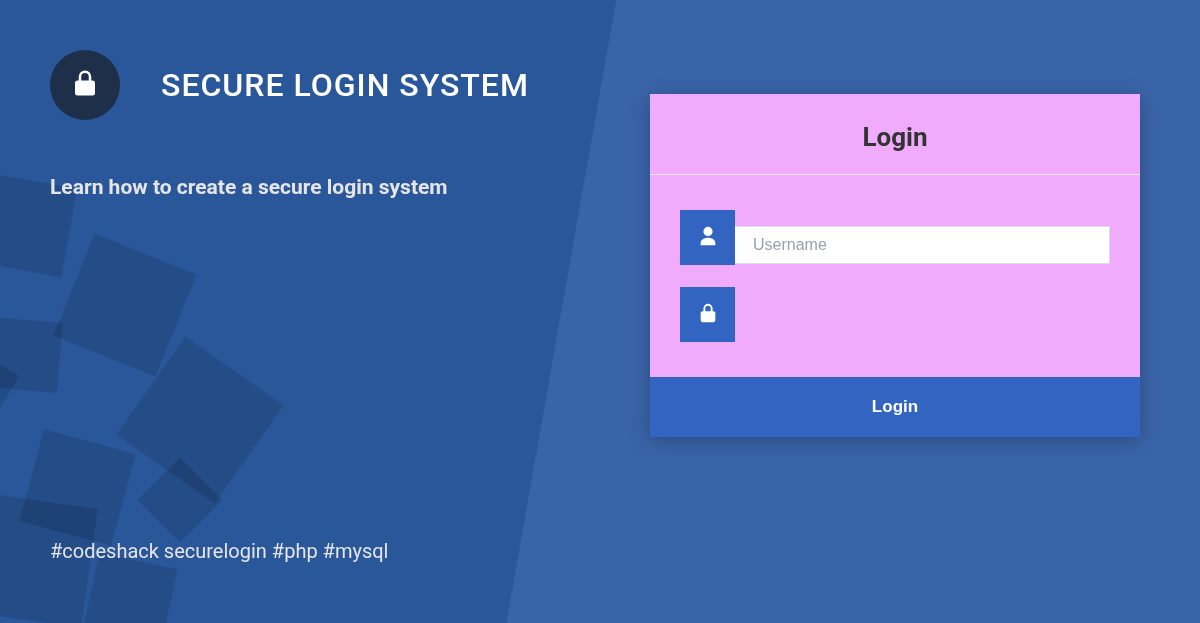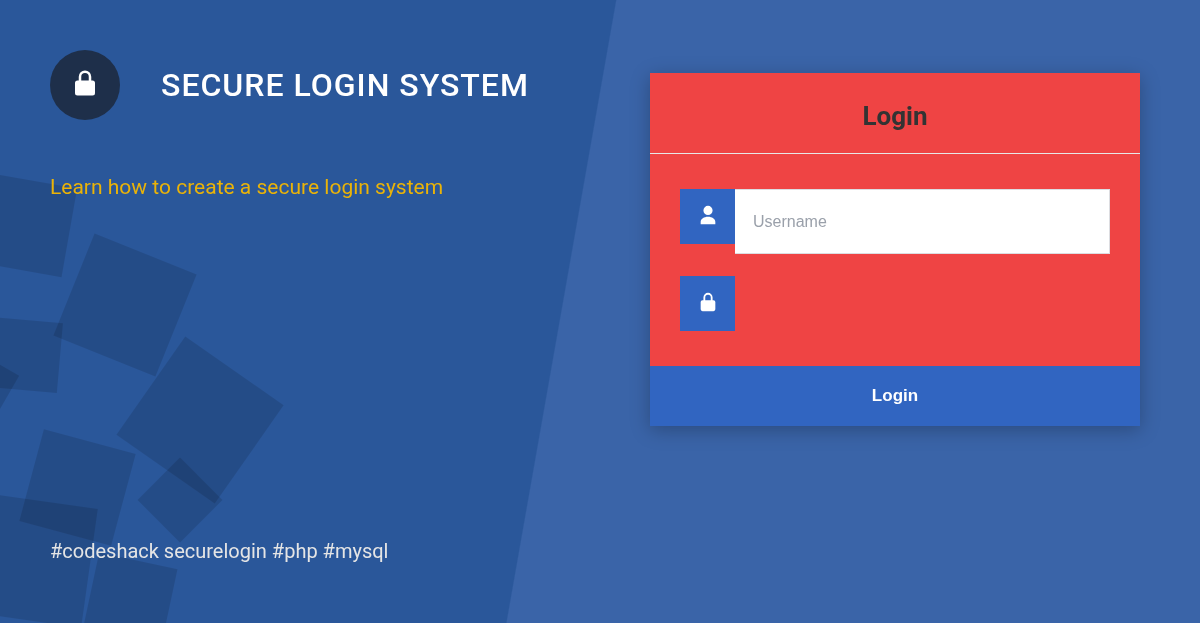--- a/index.html
+++ b/index.html
@@ -66,40 +66,40 @@
       height: 30px;
       fill: #ffffff;
     }
     .brand-title {
       color: #ffffff;
       font-size: 32px;
       font-weight: 500;
       letter-spacing: 1px;
     }
     .subtitle {
-      color: #eab308;
+      color: #e5e5e5;
       font-size: 21px;
-      font-weight: 400;
+      font-weight: 700;
       margin-top: 55px;
     }
     .tags {
       position: absolute;
       bottom: 60px;
       left: 50px;
       color: #e5e5e5;
       font-size: 20px;
       font-weight: 400;
     }
     .login-card {
       position: absolute;
       z-index: 3;
-      top: 73px;
+      top: 94px;
       right: 60px;
       width: 490px;
-      background: #ef4444;
+      background: #f0abfc;
       box-shadow: 0 4px 18px rgba(0,0,0,0.25);
     }
     .login-header {
       text-align: center;
       padding: 28px 0 22px 0;
       border-bottom: 1px solid #e8e8e8;
     }
     .login-header h1 {
       font-size: 26px;
       color: #333333;
@@ -125,27 +125,28 @@
       justify-content: center;
       flex-shrink: 0;
     }
     .input-icon svg {
       width: 22px;
       height: 22px;
       fill: #ffffff;
     }
     .input-field {
       flex: 1;
-      height: 65px;
+      height: 38px;
       border: 1px solid #dcdde1;
       border-left: none;
       padding: 0 18px;
       font-size: 16px;
       color: #6b7280;
       outline: none;
+      margin-top: 16px;
     }
     .input-field::placeholder {
       color: #9aa0aa;
     }
     .login-button {
       width: 100%;
       height: 60px;
       background: #3165c1;
       color: #ffffff;
       border: none;

